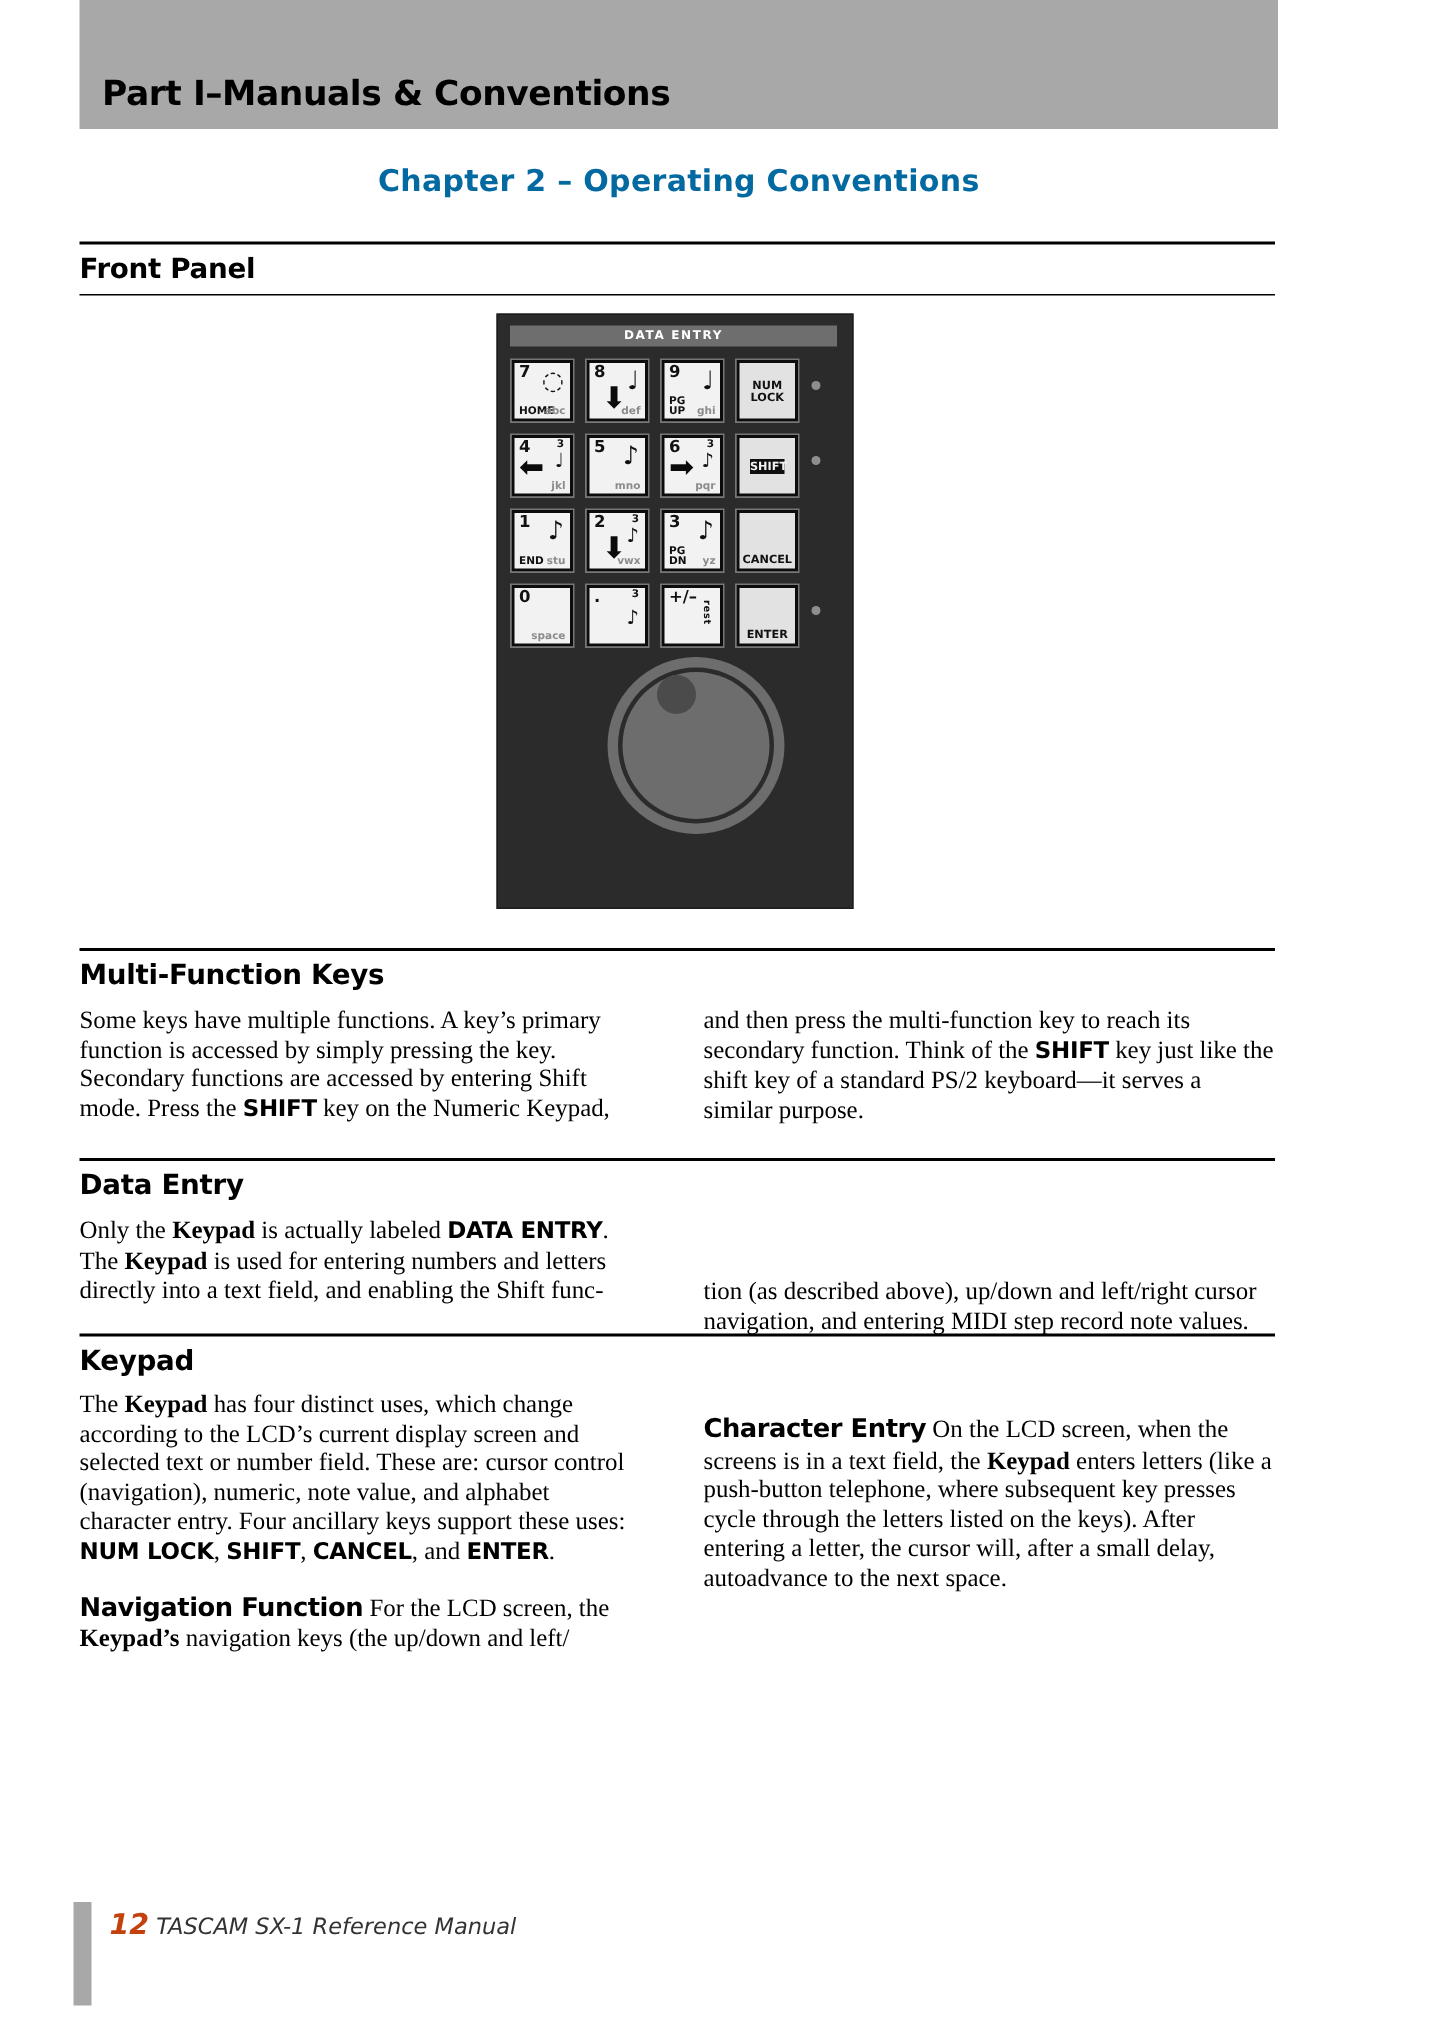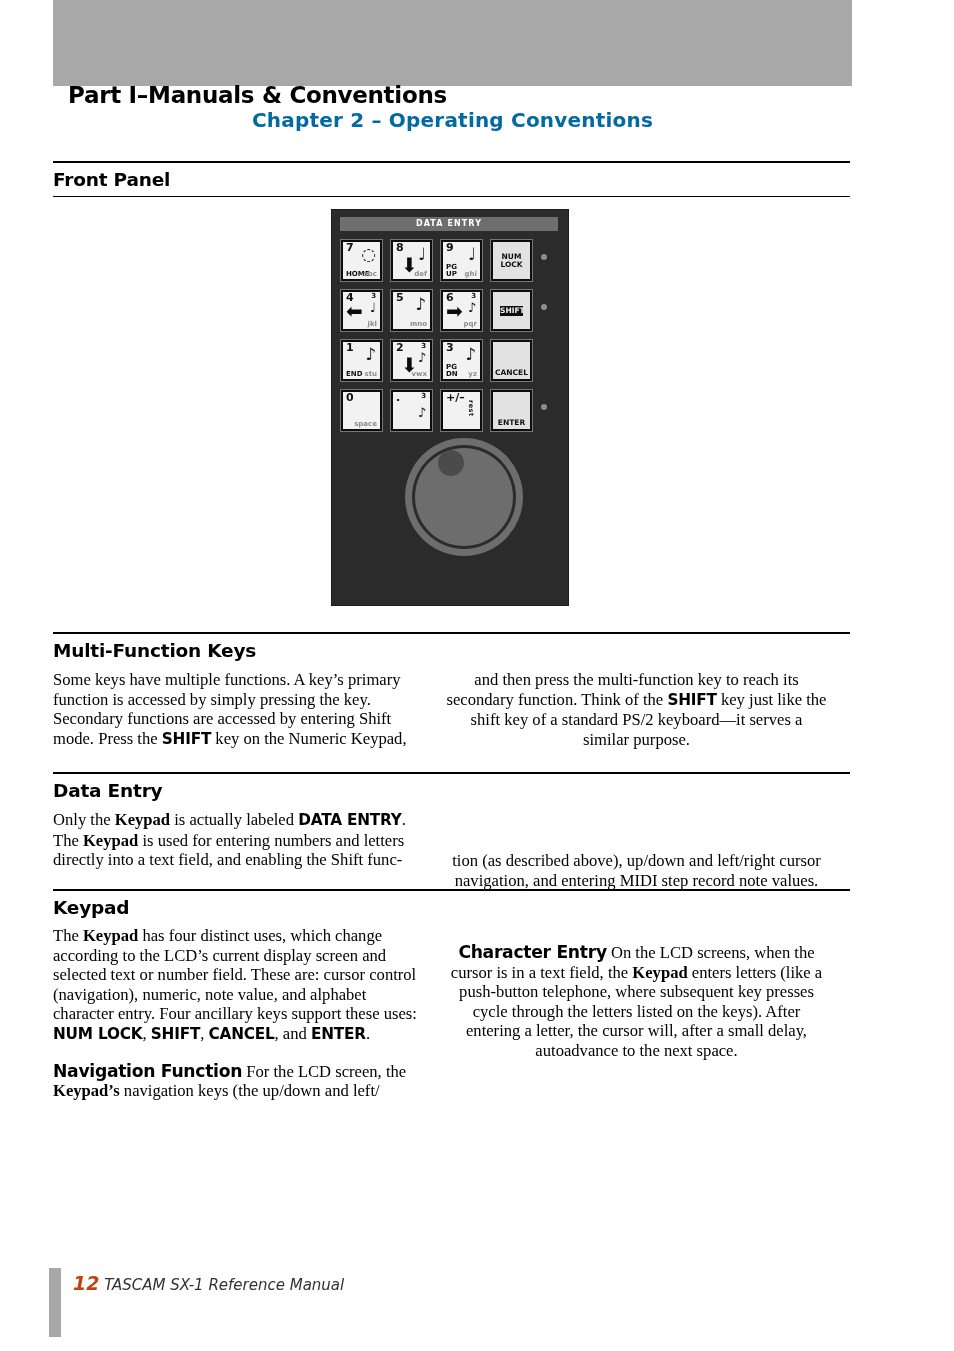--- a/index.html
+++ b/index.html
@@ -27,21 +27,20 @@
   #header-title {
     position: absolute;
     left: 68px;
     top: 50px;
     font-family: "DejaVu Sans", sans-serif;
     font-weight: bold;
     font-size: 23px;
     letter-spacing: -0.3px;
     color: #000;
     white-space: nowrap;
-    margin-top: 32px;
   }
 
   
   #chapter-title {
     position: absolute;
     left: 53px;
     top: 108px;
     width: 799px;
     text-align: center;
     font-family: "DejaVu Sans", sans-serif;
@@ -75,21 +74,21 @@
   .col {
     position: absolute;
     font-family: "Liberation Serif", serif;
     font-size: 16.6px;
     line-height: 19.6px;
     color: #000;
     text-align: left;
     hyphens: none;
   }
   .col.left  { left: 53px;  width: 376px; }
-  .col.right { left: 446px; width: 381px; text-align: center; }
+  .col.right { left: 469px; width: 381px; }
 
   .col p { margin: 0 0 12px 0; }
   .col p:last-child { margin-bottom: 0; }
 
   b, strong { font-family: "Liberation Serif", serif; font-weight: bold; }
   .sans-b {
     font-family: "DejaVu Sans", sans-serif;
     font-weight: bold;
     font-size: 15.3px;
     letter-spacing: -0.2px;
@@ -482,17 +481,17 @@
 <div class="col left" style="top:926px;">
   <p><span>The </span><b>Keypad</b><span> has four distinct uses, which change according to the LCD’s current display screen and selected text or number field. These are: cursor control (navigation), numeric, note value, and alphabet character entry. Four ancillary keys support these uses: </span><b class="sans-b">NUM LOCK</b><span>, </span><b class="sans-b">SHIFT</b><span>, </span><b class="sans-b">CANCEL</b><span>, and </span><b class="sans-b">ENTER</b><span>.</span></p>
 
 
   <p style="margin-top:17px;"><span class="lead">Navigation Function</span><span> For the LCD screen, the </span><b>Keypad’s</b><span> navigation keys (the up/down and left/</span></p>
 </div>
 
 <div class="col right" style="top:926px;">
 
 
-  <p style="margin-top:17px;"><span class="lead">Character Entry</span><span> On the LCD screens, when the cursor is in a text field, the </span><b>Keypad</b><span> enters letters (like a push-button telephone, where subsequent key presses cycle through the letters listed on the keys). After entering a letter, the cursor will, after a small delay, autoadvance to the next space.</span></p>
+  <p style="margin-top:17px;"><span class="lead">Character Entry</span><span> On the LCD screen, when the screens is in a text field, the </span><b>Keypad</b><span> enters letters (like a push-button telephone, where subsequent key presses cycle through the letters listed on the keys). After entering a letter, the cursor will, after a small delay, autoadvance to the next space.</span></p>
 </div>
 
 <div id="footer-tab"></div>
 <div id="footer-text"><span id="footer-page">12</span> <span>TASCAM SX-1 Reference Manual</span></div>
 
 </body></html>

